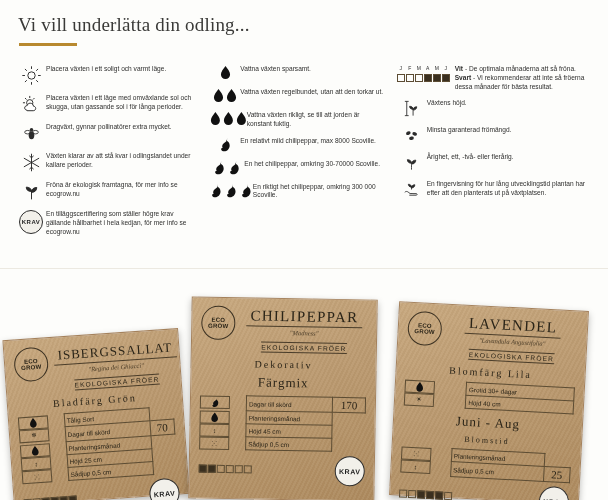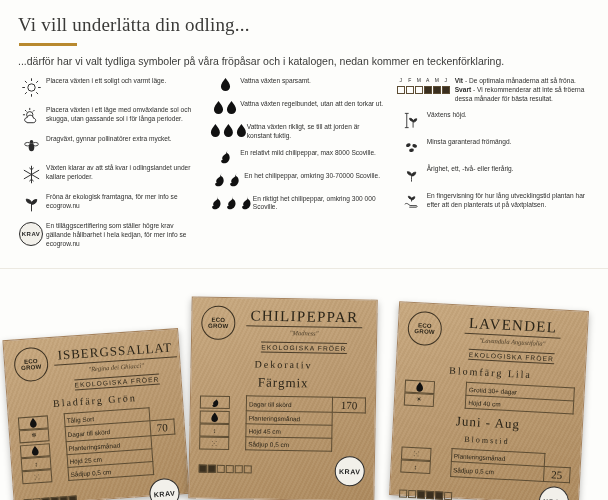--- a/index.html
+++ b/index.html
@@ -155,21 +155,20 @@
   .krav.sm { width:24px;height:24px;font-size:6px; }
   .pbot { display:flex; align-items:center; justify-content:space-between; margin-top:4px; }
   .baseline { position:absolute; left:0; top:268px; width:608px; height:1px; background:#ece9e1; }
 </style>
 </head>
 <body>
 
 <div class="header">
   <div class="title">Vi vill underlätta din odling...</div>
   <div class="rule"></div>
-  <div class="subtitle">...därför har vi valt tydliga symboler på våra fröpåsar och i katalogen, nedan kommer en teckenförklaring.</div>
 </div>
 
 <div class="legend">
 
   <div class="col col1">
 
     <div class="row">
       <div class="ic">
         <svg width="21" height="21" viewBox="0 0 24 24">
             <g stroke="#2b2b2b" stroke-width="1.1" fill="none">

